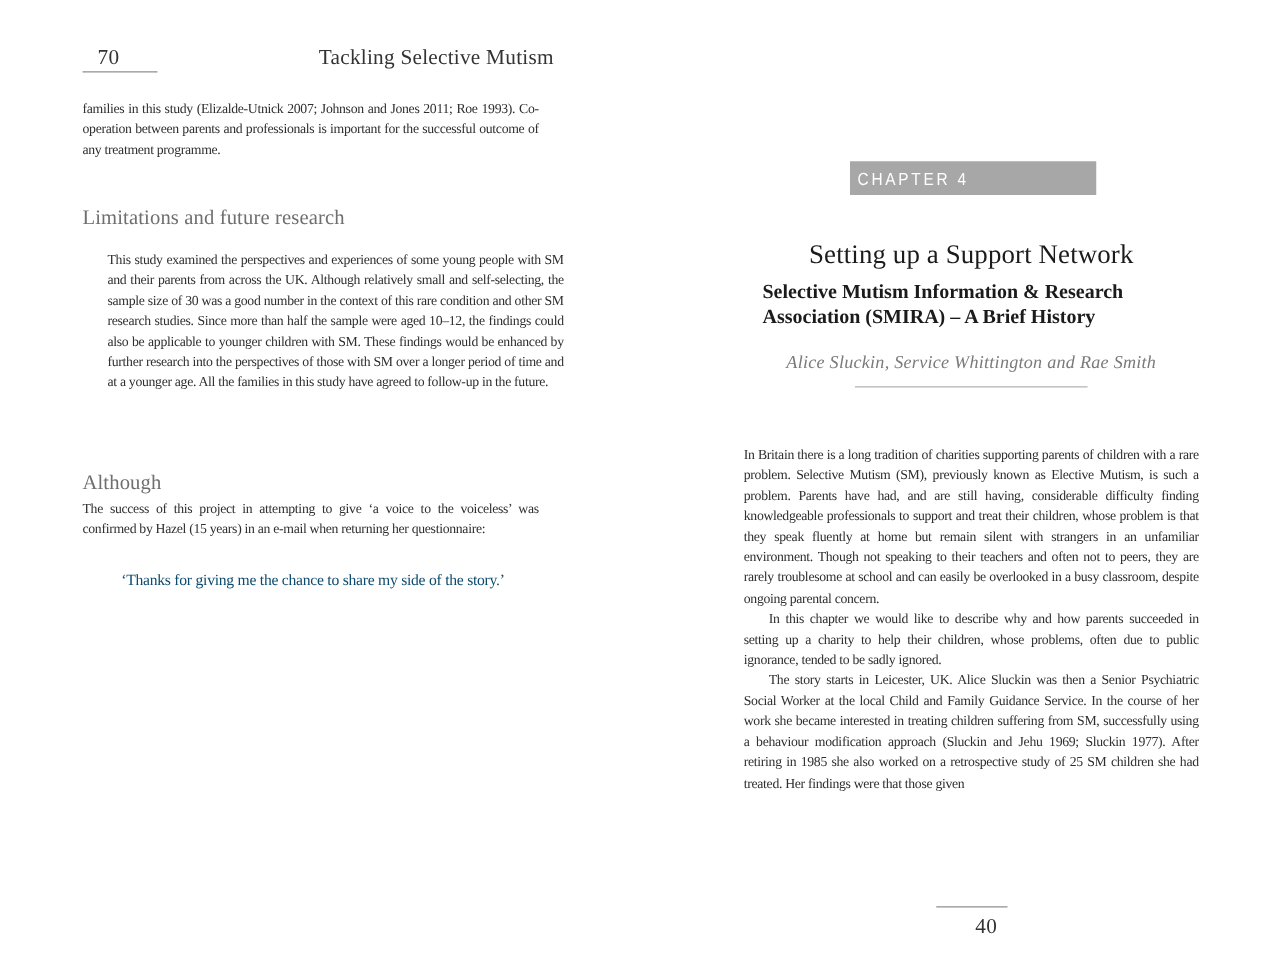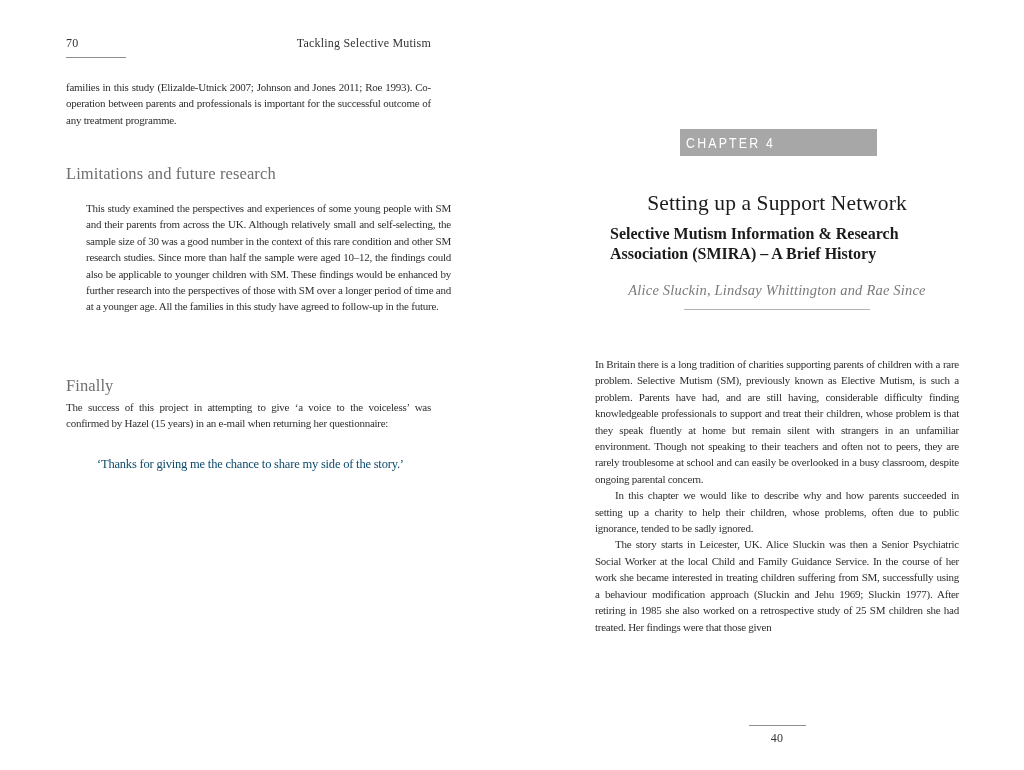--- a/index.html
+++ b/index.html
@@ -21,23 +21,24 @@
   .body-text {
     font-size: 11px;
     line-height: 16.4px;
     letter-spacing: -0.25px;
     text-align: justify;
     color: #2f2f2f;
   }
   .body-text p { margin: 0; }
   .body-text p.indent { text-indent: 20px; }
   .running {
-    font-size: 12px;
+    font-size: 17px;
     color: #333333;
     letter-spacing: 0.2px;
+    margin-left: 12px;
   }
   .rule { background: #8f8f8f; height: 1px; }
 
   
   #pageno-left { left: 66px; top: 36px; }
   #pageno-left-rule { left: 66px; top: 57px; width: 60px; }
   #running-head { left: 66px; top: 36px; width: 365px; text-align: right; }
   #intro-para { left: 66px; top: 79px; width: 365px; }
   .section-heading {
     font-size: 16.5px;
@@ -109,40 +110,40 @@
     <div class="abs rule" id="pageno-left-rule"></div>
 
     <div class="abs running" id="running-head">Tackling Selective Mutism</div>
 
     <div class="abs body-text" id="intro-para">families in this study (Elizalde-Utnick 2007; Johnson and Jones 2011; Roe 1993). Co-operation between parents and professionals is important for the successful outcome of any treatment programme.</div>
 
     <div class="abs section-heading" id="heading-limitations">Limitations and future research</div>
 
     <div class="abs body-text" id="body-limitations">This study examined the perspectives and experiences of some young people with SM and their parents from across the UK. Although relatively small and self-selecting, the sample size of 30 was a good number in the context of this rare condition and other SM research studies. Since more than half the sample were aged 10–12, the findings could also be applicable to younger children with SM. These findings would be enhanced by further research into the perspectives of those with SM over a longer period of time and at a younger age. All the families in this study have agreed to follow-up in the future.</div>
 
-    <div class="abs section-heading" id="heading-finally">Finally</div>
+    <div class="abs section-heading" id="heading-finally">Although</div>
 
     <div class="abs body-text" id="body-finally">The success of this project in attempting to give ‘a voice to the voiceless’ was confirmed by Hazel (15 years) in an e-mail when returning her questionnaire:</div>
 
     <div class="abs" id="pull-quote">‘Thanks for giving me the chance to share my side of the story.’</div>
   </div>
 
   <div>
 
     <div class="abs" id="chapter-banner">
       <span class="banner-label">CHAPTER 4</span>
     </div>
 
     <div class="abs" id="chapter-title">Setting up a Support Network</div>
 
     <div class="abs" id="chapter-subtitle-wrap">
       <div id="chapter-subtitle">Selective Mutism Information &amp; Research Association (SMIRA) – A Brief History</div>
     </div>
 
-    <div class="abs" id="chapter-authors">Alice Sluckin, Lindsay Whittington and Rae Since</div>
+    <div class="abs" id="chapter-authors">Alice Sluckin, Service Whittington and Rae Smith</div>
 
     <div class="abs rule" id="authors-rule"></div>
 
     <div class="abs body-text" id="chapter-body">
       <p>In Britain there is a long tradition of charities supporting parents of children with a rare problem. Selective Mutism (SM), previously known as Elective Mutism, is such a problem. Parents have had, and are still having, considerable difficulty finding knowledgeable professionals to support and treat their children, whose problem is that they speak fluently at home but remain silent with strangers in an unfamiliar environment. Though not speaking to their teachers and often not to peers, they are rarely troublesome at school and can easily be overlooked in a busy classroom, despite ongoing parental concern.</p>
       <p class="indent">In this chapter we would like to describe why and how parents succeeded in setting up a charity to help their children, whose problems, often due to public ignorance, tended to be sadly ignored.</p>
       <p class="indent">The story starts in Leicester, UK. Alice Sluckin was then a Senior Psychiatric Social Worker at the local Child and Family Guidance Service. In the course of her work she became interested in treating children suffering from SM, successfully using a behaviour modification approach (Sluckin and Jehu 1969; Sluckin 1977). After retiring in 1985 she also worked on a retrospective study of 25 SM children she had treated. Her findings were that those given</p>
     </div>
 
     <div class="abs rule" id="footer-rule"></div>

